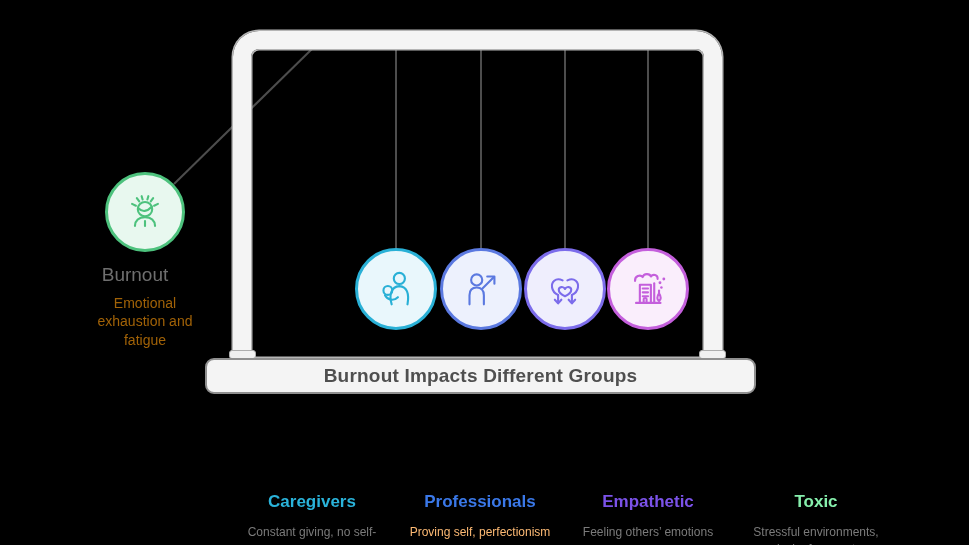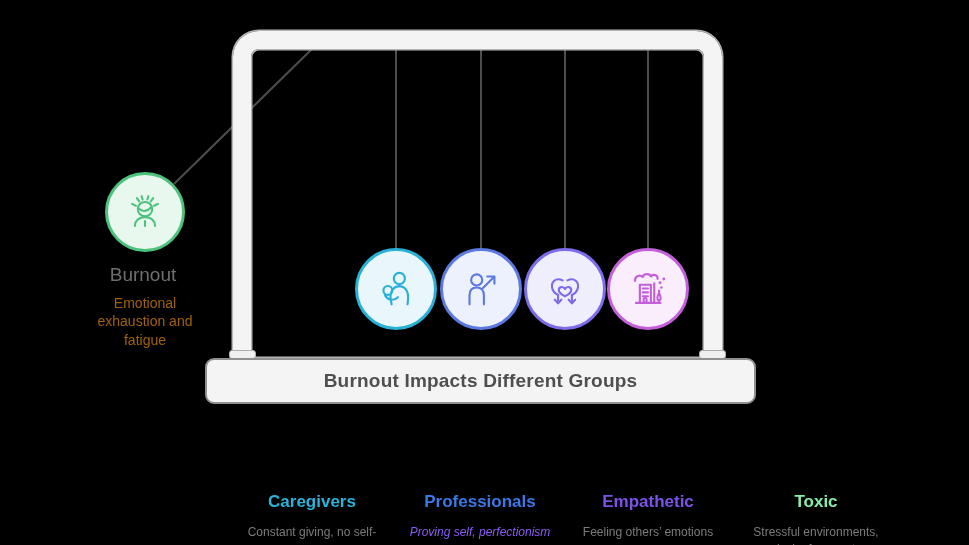--- a/index.html
+++ b/index.html
@@ -31,27 +31,27 @@
   .ball svg{stroke:currentColor;fill:none;stroke-width:2.2;stroke-linecap:round;stroke-linejoin:round;}
   .ball svg .dot{fill:currentColor;stroke:none;}
   .ball-group{width:82px;height:82px;top:248px;}
   .ball-0{left:355px;}
   .ball-1{left:440px;}
   .ball-2{left:524px;}
   .ball-3{left:607px;}
   .burnout-ball{width:80px;height:80px;left:105px;top:172px;}
   
   .base{
-    position:absolute;left:205px;top:358px;width:551px;height:46px;
+    position:absolute;left:205px;top:358px;width:551px;height:36px;
     border:2px solid #8f8f8f;border-radius:9px;box-sizing:border-box;
     display:flex;align-items:center;justify-content:center;
   }
   .base-title{font-size:19px;font-weight:bold;letter-spacing:.2px;}
   
-  .burnout-label{position:absolute;left:73px;top:264px;width:140px;text-align:center;font-size:19px;}
+  .burnout-label{position:absolute;left:65px;top:264px;width:140px;text-align:center;font-size:19px;}
   .burnout-desc{position:absolute;left:83px;top:294px;width:124px;text-align:center;font-size:14px;line-height:1.32;}
   
   .legend-col{position:absolute;top:444px;width:150px;text-align:center;}
   .legend-label{font-size:17px;font-weight:bold;margin-bottom:12px;margin-top:48px;}
   .legend-desc{font-size:12px;line-height:1.38;}
   .legend-0{left:237px;}
   .legend-1{left:405px;}
   .legend-2{left:573px;}
   .legend-3{left:741px;}
 </style>
@@ -137,21 +137,21 @@
   <div class="base" style="background-color: rgb(244, 244, 244); border-color: rgb(143, 143, 143);">
     <span class="base-title" style="color: rgb(79, 79, 79);">Burnout Impacts Different Groups</span>
   </div>
 
   <div class="legend-col legend-0">
     <div class="legend-label" style="color: rgb(42, 179, 218);">Caregivers</div>
     <div class="legend-desc" style="color: rgb(123, 123, 123);">Constant giving, no self-care</div>
   </div>
   <div class="legend-col legend-1">
     <div class="legend-label" style="color: rgb(58, 120, 232);">Professionals</div>
-    <div class="legend-desc" style="color: #8b5cf6; font-style: italic;">Proving self, perfectionism</div>
+    <div class="legend-desc" style="color: #fdba74;">Proving self, perfectionism</div>
   </div>
   <div class="legend-col legend-2">
     <div class="legend-label" style="color: rgb(123, 82, 233);">Empathetic</div>
     <div class="legend-desc" style="color: rgb(123, 123, 123);">Feeling others’ emotions</div>
   </div>
   <div class="legend-col legend-3">
     <div class="legend-label" style="color: #86efac;">Toxic</div>
     <div class="legend-desc" style="color: rgb(123, 123, 123);">Stressful environments, lack of support</div>
   </div>
 

